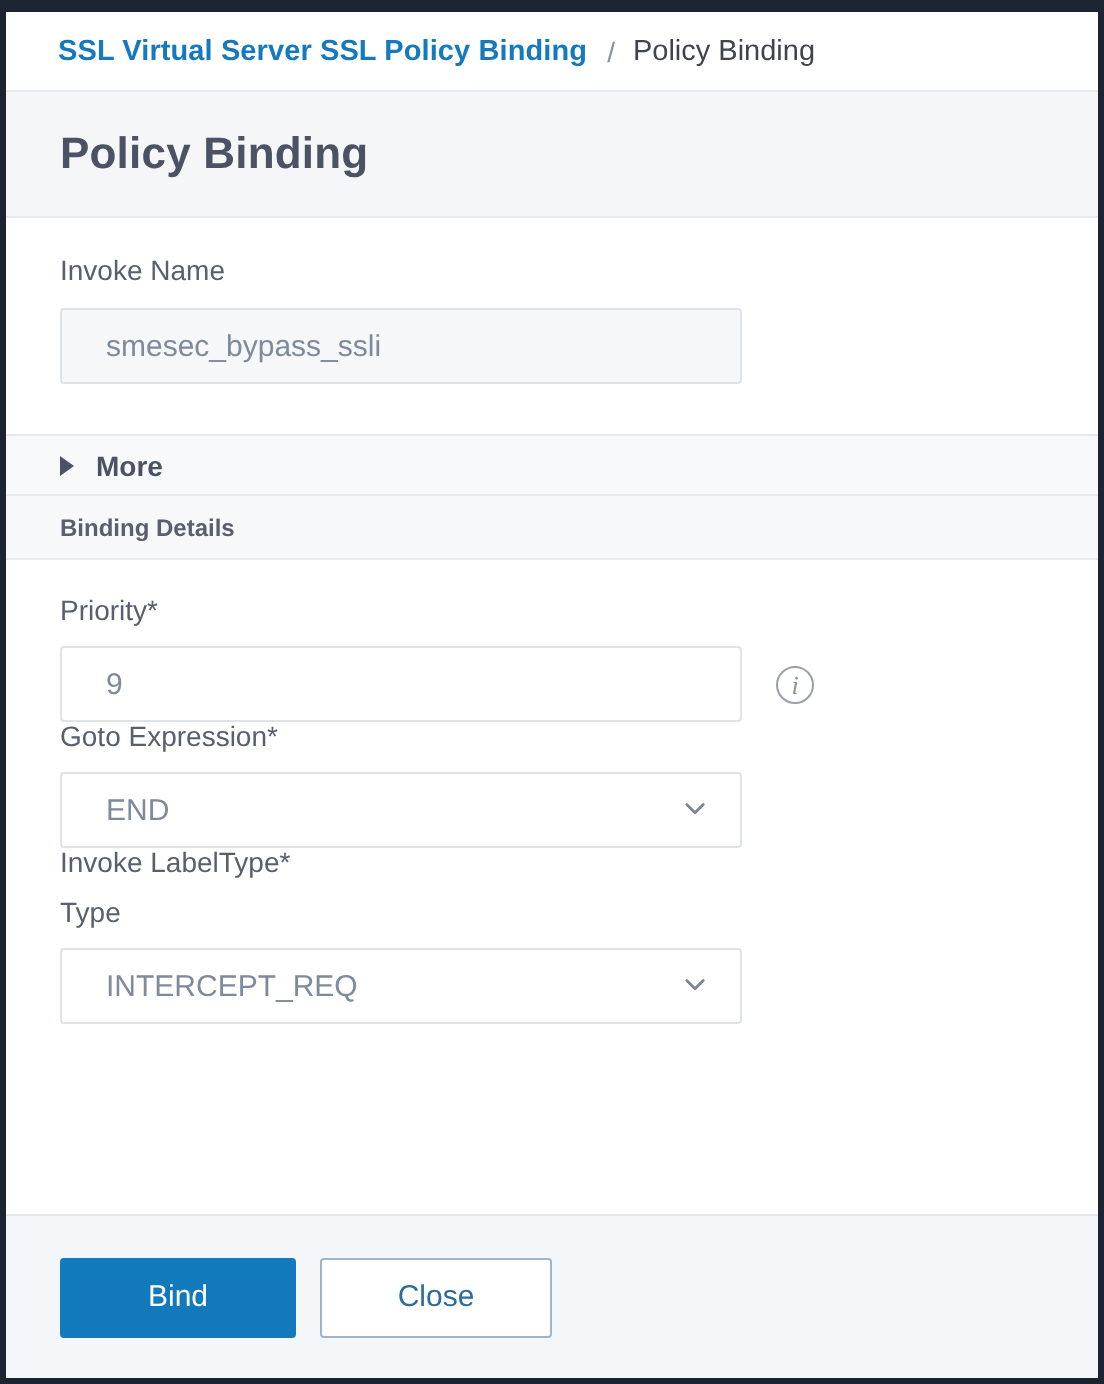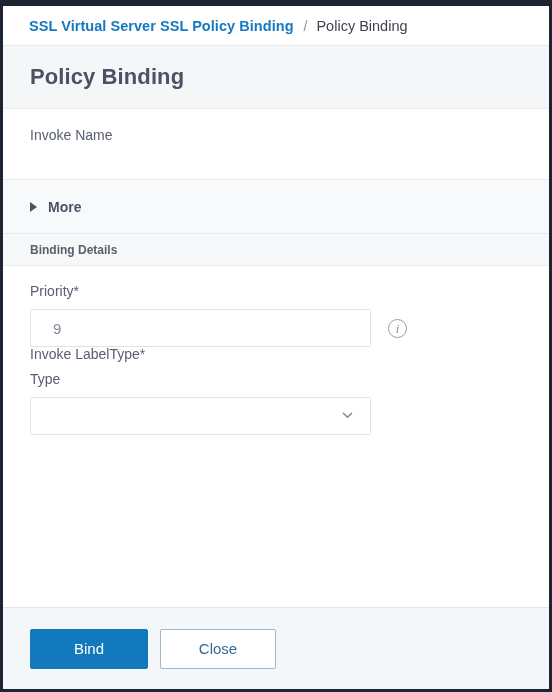--- a/index.html
+++ b/index.html
@@ -131,21 +131,21 @@
     color: #7f8a9b;
   }
   .text-input.readonly {
     background: #f5f7f9;
     color: #7f8a9b;
   }
 
   
   .more-row {
     flex: 0 0 auto;
-    height: 55px;
+    height: 31px;
     background: #f7f9fa;
     border-top: 1px solid #e6e9ed;
     border-bottom: 1px solid #e6e9ed;
     display: flex;
     align-items: center;
     padding-left: 27px;
     box-sizing: border-box;
     cursor: pointer;
   }
   .tri-right {
@@ -286,20 +286,21 @@
     </div>
 
     <div class="title-band">
       <span class="page-title">Policy Binding</span>
     </div>
 
     <div class="body-scroll">
 
       <div class="field-block sec-policy">
         <div class="field-label">Invoke Name</div>
+        <div class="text-input readonly">smesec_bypass_ssli</div>
       </div>
 
       <div class="more-row">
         <span class="tri-right"></span>
         <span class="more-label">More</span>
       </div>
 
       <div class="section-header">
         <span class="section-header-label">Binding Details</span>
       </div>
@@ -307,36 +308,48 @@
       <div class="sec-binding">
 
         <div class="field">
           <div class="field-label">Priority*</div>
           <div class="input-row">
             <div class="text-input">9</div>
             <div class="info-icon">i</div>
           </div>
         </div>
 
-
         <div class="field">
-          <div class="field-label">Invoke LabelType*</div>
-        </div>
-
-        <div class="field">
-          <div class="field-label">Type</div>
+          <div class="field-label">Goto Expression*</div>
           <div class="select-box">
+            <span>END</span>
             <span class="chev">
               <svg viewBox="0 0 12 12" width="11" height="11">
                 <path d="M1.5 3.5 L6 8 L10.5 3.5" fill="none" stroke="#7a8699" stroke-width="1.5" stroke-linecap="round" stroke-linejoin="round"></path>
               </svg>
             </span>
           </div>
         </div>
 
+        <div class="field">
+          <div class="field-label">Invoke LabelType*</div>
+        </div>
+
+        <div class="field">
+          <div class="field-label">Type</div>
+          <div class="select-box">
+            <span>INTERCEPT_REQ</span>
+            <span class="chev">
+              <svg viewBox="0 0 12 12" width="11" height="11">
+                <path d="M1.5 3.5 L6 8 L10.5 3.5" fill="none" stroke="#7a8699" stroke-width="1.5" stroke-linecap="round" stroke-linejoin="round"></path>
+              </svg>
+            </span>
+          </div>
+        </div>
+
       </div>
     </div>
 
     <div class="footer">
       <div class="btn btn-primary">Bind</div>
       <div class="btn btn-secondary">Close</div>
     </div>
 
   </div>
 </div>

